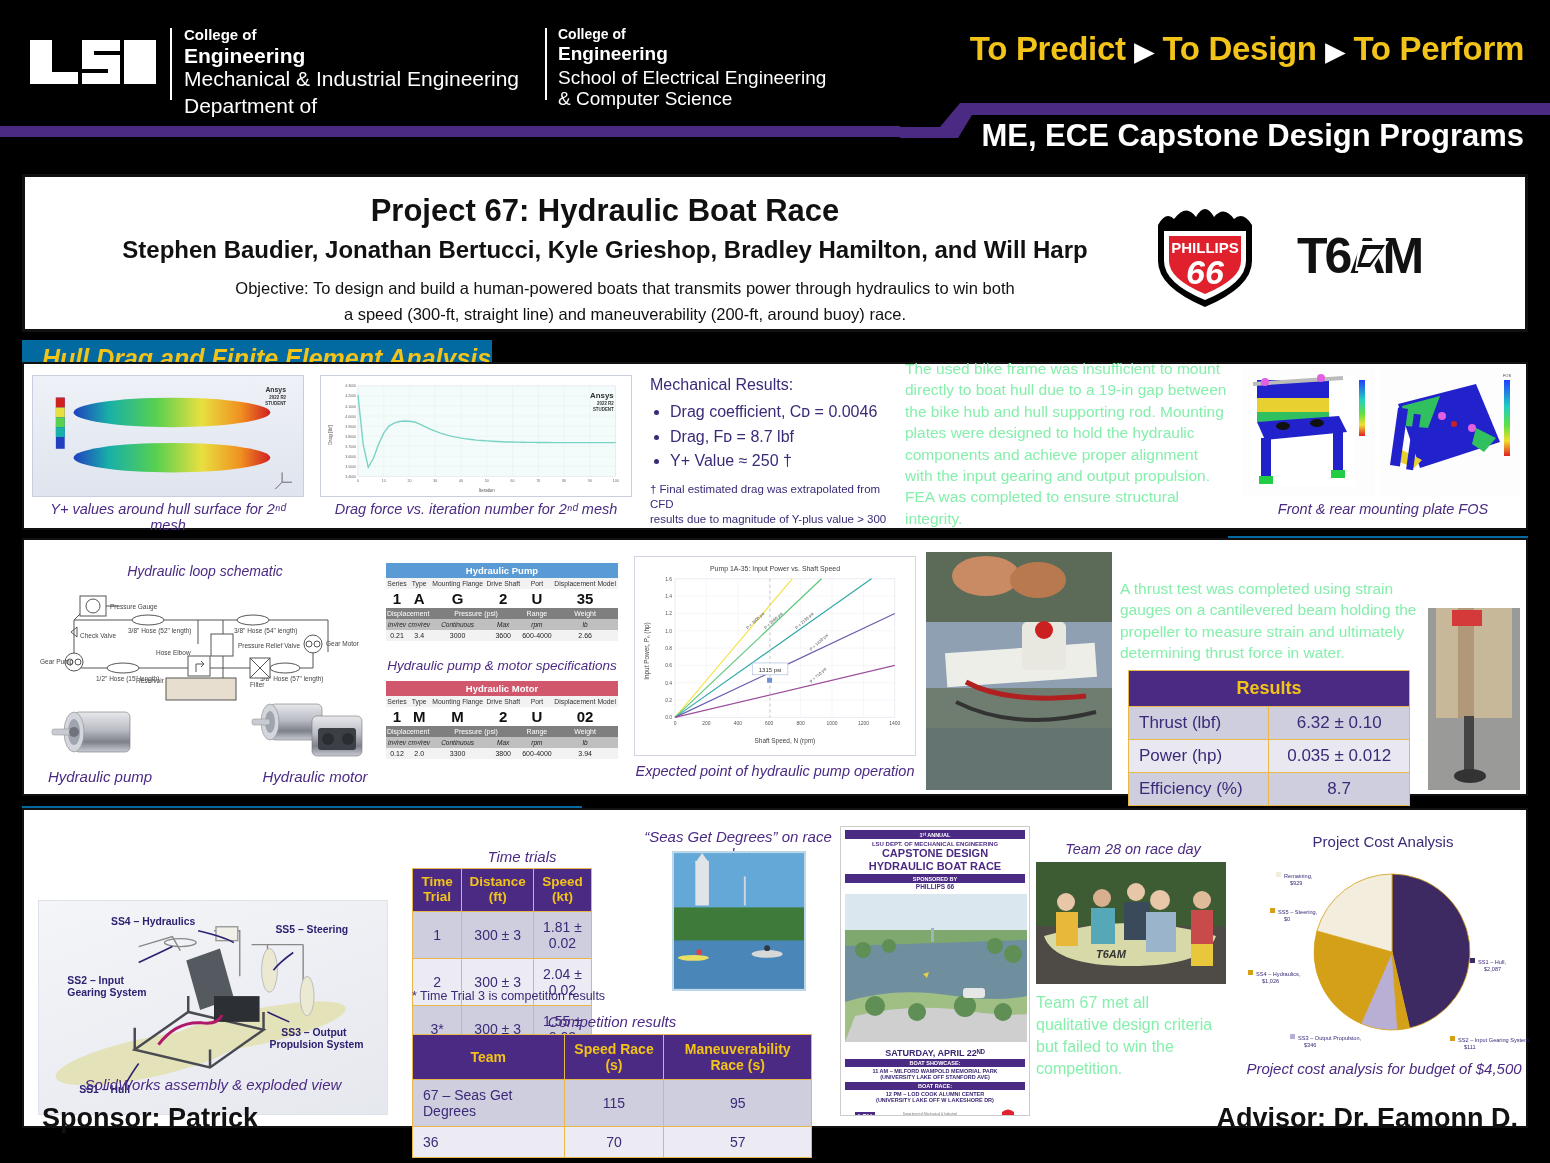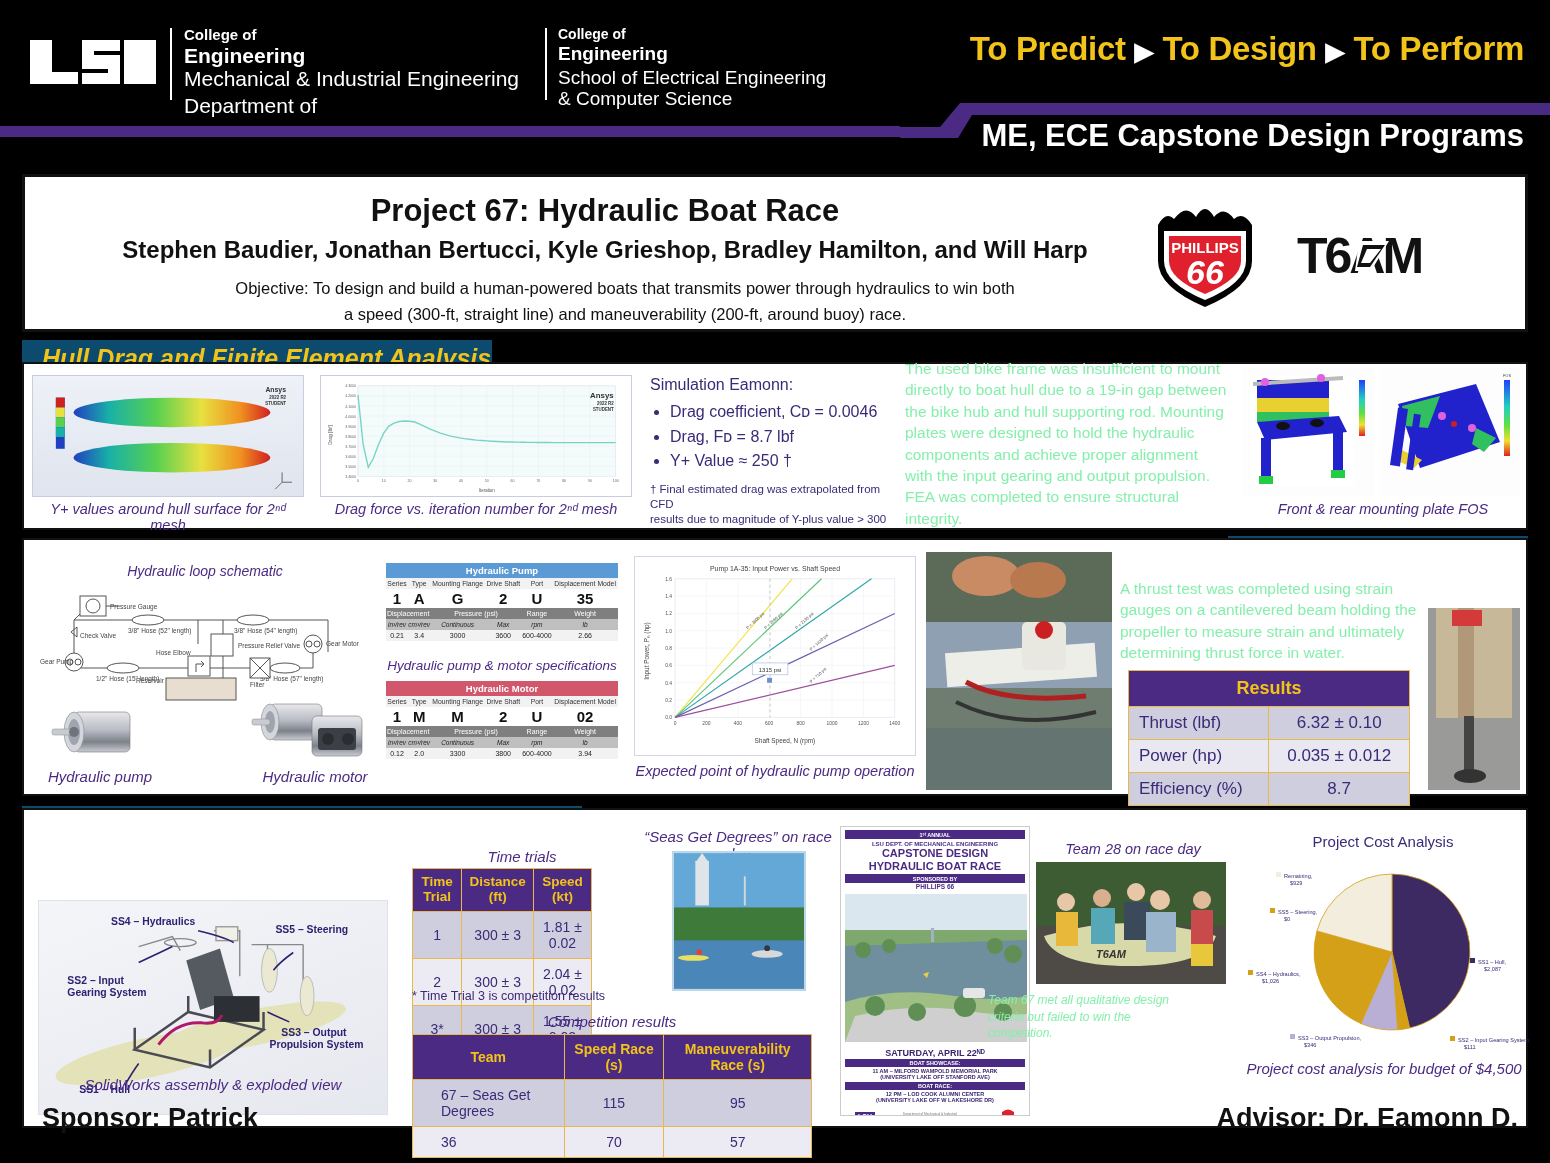--- a/index.html
+++ b/index.html
@@ -27,21 +27,21 @@
   
   .titlecard { position: absolute; left: 22px; top: 174px; width: 1506px; height: 158px;
                background: #fff; border: 3px solid #111; }
   .ttl { text-align: center; font-size: 31px; font-weight: bold; color: #111; margin-top: 16px; padding-right: 340px; }
   .authors { text-align: center; font-size: 24px; font-weight: bold; color: #111; margin-top: 7px; padding-right: 340px; }
   .objective { text-align: center; font-size: 16.5px; color: #111; margin-top: 13px; padding: 0 380px 0 80px; line-height: 1.45; }
   .p66 { position: absolute; right: 262px; top: 22px; width: 115px; height: 112px; }
   .t6am { position: absolute; right: 52px; top: 48px; width: 180px; height: 62px; }
 
   
-  .banner { position: absolute; height: 36px; background: #0c4a6e; color: #f2c318;
+  .banner { position: absolute; height: 36px; background: #0369a1; color: #f2c318;
             font-size: 25px; font-weight: bold; font-style: italic; display: flex; align-items: center;
             padding-left: 20px; white-space: nowrap; }
   .banner.right { justify-content: flex-end; padding-left: 0; padding-right: 18px; }
   .banner .slant-r { position: absolute; right: -28px; top: 0; width: 0; height: 0;
                      border-top: 36px solid #000; border-right: 28px solid transparent; }
   .banner .slant-l { position: absolute; left: -28px; top: 0; width: 0; height: 0;
                      border-bottom: 36px solid #000; border-left: 28px solid transparent; }
 
   
   .panel { position: absolute; background: #fff; border: 2px solid #111; }
@@ -75,21 +75,21 @@
   .tt { width: 100%; font-size: 14px; }
   .tt th { background: #4b2a83; color: #f2c318; font-weight: bold; padding: 6px 4px; border: 1.5px solid #e8b84b;
            font-size: 13.5px; line-height: 1.1; }
   .tt td { border: 1.5px solid #e8b84b; padding: 7px 4px; text-align: center; color: #3b2a78; }
   .tt tr.even td { background: #cfcede; }
   .tt tr.odd td { background: #eceaf2; }
 
   .cr { width: 100%; font-size: 14px; }
   .cr th { background: #4b2a83; color: #f2c318; font-weight: bold; padding: 6px 4px; border: 1.5px solid #e8b84b; }
   .cr td { border: 1.5px solid #e8b84b; padding: 7px 6px; text-align: center; color: #3b2a78; }
-  .cr td.team { text-align: left; padding-left: 28px; }
+  .cr td.team { text-align: left; padding-left: 10px; }
   .cr tr.even td { background: #cfcede; }
   .cr tr.odd td { background: #eceaf2; }
 
   .footnote { color: #3b2a78; font-size: 12.5px; }
 
   
   .imgbox { position: absolute; overflow: hidden; }
 
   .bottom-txt { position: absolute; font-size: 27px; font-weight: bold; color: #111; }
 </style>
@@ -249,21 +249,21 @@
       <text x="10" y="60" font-size="5" fill="#555" transform="rotate(-90 10 60)" text-anchor="middle">Drag [lbf]</text>
       <text x="167" y="118" font-size="4.5" fill="#555" text-anchor="middle">Iteration</text>
       <text x="296" y="22" font-size="8" font-weight="bold" fill="#333" text-anchor="end">Ansys</text>
       <text x="296" y="29" font-size="4.5" font-weight="bold" fill="#333" text-anchor="end">2022 R2</text>
       <text x="296" y="36" font-size="4.5" font-weight="bold" fill="#333" text-anchor="end">STUDENT</text>
     </svg>
   </div>
   <div class="cap" style="position:absolute; left:320px; top:501px; width:312px;">Drag force vs. iteration number for 2ⁿᵈ mesh</div>
 
   <div style="position:absolute; left:650px; top:373px; width:240px;">
-    <div class="sim-txt">Simulation Eamonn:</div>
+    <div class="sim-txt">Mechanical Results:</div>
     <ul style="margin:2px 0 0 20px; color:#3b2a78;">
       <li class="sim-txt">Drag coefficient, Cᴅ = 0.0046</li>
       <li class="sim-txt">Drag, Fᴅ = 8.7 lbf</li>
       <li class="sim-txt">Y+ Value ≈ 250 †</li>
     </ul>
     <div class="sim-note" style="margin-top:8px;">† Final estimated drag was extrapolated from CFD</div>
     <div class="sim-note">results due to magnitude of Y-plus value &gt; 300</div>
   </div>
 
   <div class="body-txt" style="position:absolute; left:905px; top:358px; width:322px;">The used bike frame was insufficient to mount directly to boat hull due to a 19-in gap between the bike hub and hull supporting rod. Mounting plates were designed to hold the hydraulic components and achieve proper alignment with the input gearing and output propulsion. FEA was completed to ensure structural integrity.</div>
@@ -819,21 +819,21 @@
         <circle cx="100" cy="30" r="9" fill="#e8c7a8"></circle>
           <rect x="88" y="40" width="26" height="38" fill="#3a4a5a"></rect>
         <circle cx="124" cy="38" r="10" fill="#e8c7a8"></circle>
           <rect x="110" y="50" width="30" height="40" fill="#9ab4cc"></rect>
         <circle cx="166" cy="38" r="9" fill="#e0bb9a"></circle>
           <rect x="155" y="48" width="22" height="34" fill="#c84a4a"></rect>
         <rect x="155" y="82" width="22" height="22" fill="#e8c83a"></rect>
       </g>
     </svg>
   </div>
-  <div class="body-txt" style="position:absolute; left:988px; top:992px; width:186px; font-size:12px;font-style:italic;">Team 67 met all qualitative design criteria but failed to win the competition.</div>
+  <div class="body-txt" style="position:absolute; left:1036px; top:992px; width:186px; font-size:16px;">Team 67 met all qualitative design criteria but failed to win the competition.</div>
 
   <div style="position:absolute; left:1240px; top:833px; width:286px; text-align:center; color:#3b2a78; font-size:15px;">Project Cost Analysis</div>
   <div class="imgbox" style="left:1240px; top:852px; width:290px; height:200px;">
     <svg viewBox="0 0 290 200" style="width:100%;height:100%;" id="piesvg">
       <g id="pieslices" transform="translate(152,100)">
           <path d="M0 0 L0.00 -78.00 A78 78 0 0 1 17.55 76.00 Z" fill="#3d2a63" stroke="#d4a017" stroke-width="0.8"></path>
           <path d="M0 0 L17.55 76.00 A78 78 0 0 1 5.61 77.80 Z" fill="#d4a017" stroke="#d4a017" stroke-width="0.8"></path>
           <path d="M0 0 L5.61 77.80 A78 78 0 0 1 -31.18 71.50 Z" fill="#b9aed4" stroke="#d4a017" stroke-width="0.8"></path>
           <path d="M0 0 L-31.18 71.50 A78 78 0 0 1 -75.10 -21.06 Z" fill="#d4a017" stroke="#d4a017" stroke-width="0.8"></path>
           <path d="M0 0 L-75.10 -21.06 A78 78 0 0 1 -0.00 -78.00 Z" fill="#f2eddc" stroke="#d4a017" stroke-width="0.8"></path>

